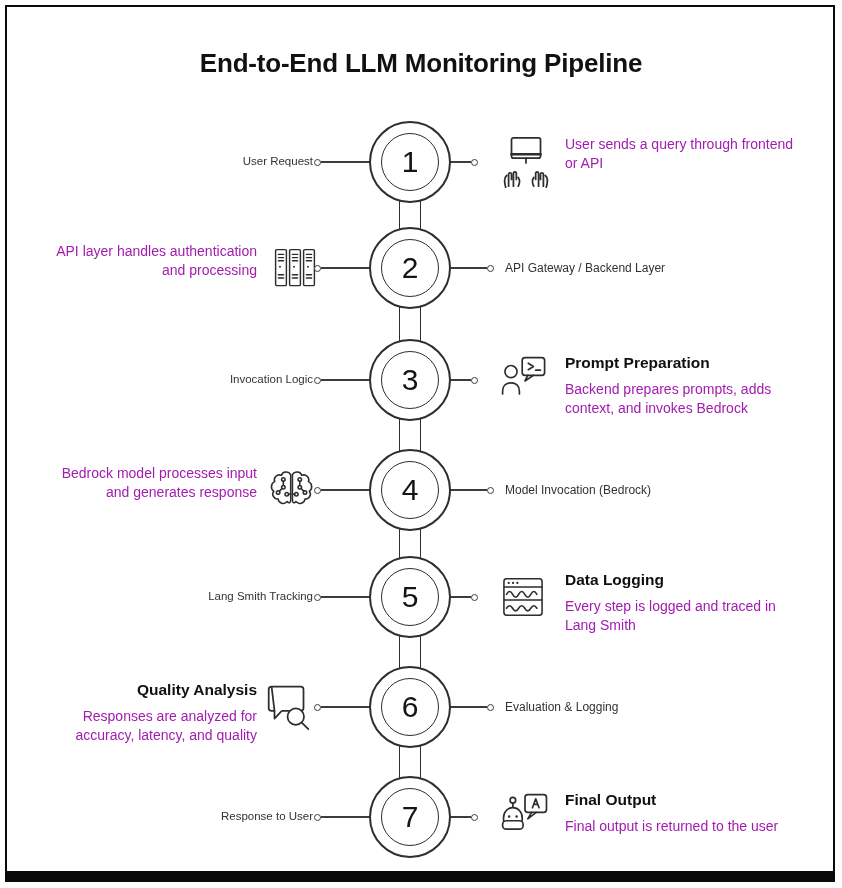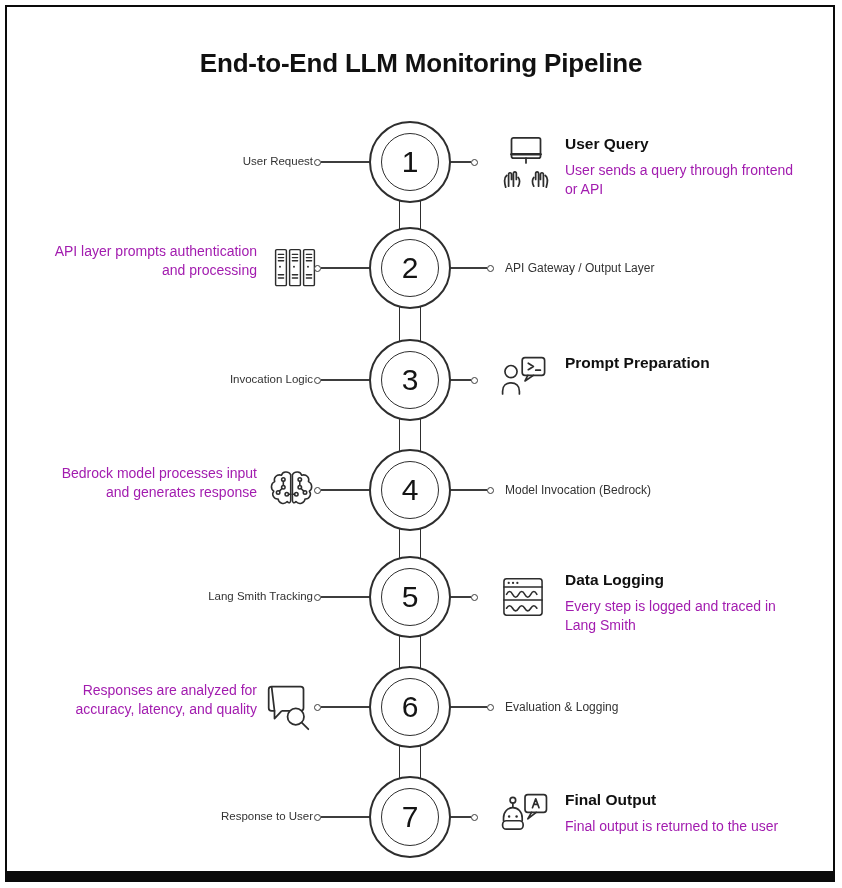--- a/index.html
+++ b/index.html
@@ -63,28 +63,27 @@
       <rect x="15" y="5" width="30" height="21" rx="2"></rect>
       <path d="M15,22 H45" stroke-width="2.6"></path>
       <path d="M30,26 V31"></path>
       <path d="M9,56 C7.5,51 7.5,46 10,44 M12,55 L12,43 C12,40.5 15,40.5 15,43 L15,48 M17,55 L17,42 C17,39.5 20,39.5 20,42 L20,48 M22,55 C23.5,52 23.5,48 22,46"></path>
       <g transform="translate(60,0) scale(-1,1)">
         <path d="M9,56 C7.5,51 7.5,46 10,44 M12,55 L12,43 C12,40.5 15,40.5 15,43 L15,48 M17,55 L17,42 C17,39.5 20,39.5 20,42 L20,48 M22,55 C23.5,52 23.5,48 22,46"></path>
       </g>
     </svg>
   </div>
   <div class="content right" style="top:135px">
-    <p class="step-title">User Query</p>
     <p class="step-desc">User sends a query through frontend or API</p>
   </div>
 </div>
 
 <div>
   <div class="content left" style="top:242px">
-    <p class="step-desc">API layer prompts authentication and processing</p>
+    <p class="step-desc">API layer handles authentication and processing</p>
   </div>
   <div class="icon left" style="top:244px">
     <svg width="48" height="48" viewBox="0 0 60 60" fill="none" stroke="#2d2d2d" stroke-width="1.8" stroke-linecap="round" stroke-linejoin="round">
       <rect x="7" y="7" width="13.5" height="45" rx="1.5"></rect>
       <rect x="24.5" y="7" width="13.5" height="45" rx="1.5"></rect>
       <rect x="42" y="7" width="13.5" height="45" rx="1.5"></rect>
       <path d="M10.5,13 H17 M10.5,17 H17 M10.5,21 H17 M10.5,38.5 H17 M10.5,42.5 H17"></path>
       <path d="M28,13 H34.5 M28,17 H34.5 M28,21 H34.5 M28,38.5 H34.5 M28,42.5 H34.5"></path>
       <path d="M45.5,13 H52 M45.5,17 H52 M45.5,21 H52 M45.5,38.5 H52 M45.5,42.5 H52"></path>
       <circle cx="12.5" cy="28.5" r="1.2" fill="#2d2d2d" stroke="none"></circle>
@@ -92,21 +91,21 @@
       <circle cx="47.5" cy="28.5" r="1.2" fill="#2d2d2d" stroke="none"></circle>
     </svg>
   </div>
   <div class="dot" style="left:314px;top:264.5px"></div>
   <div class="hline" style="left:321px;top:267px;width:50px"></div>
   <div class="circle-outer" style="top:227px">
     <div class="circle-inner">2</div>
   </div>
   <div class="hline" style="left:449px;top:267px;width:38px"></div>
   <div class="dot" style="left:487px;top:264.5px"></div>
-  <div class="side-label right" style="top:261px">API Gateway / Output Layer</div>
+  <div class="side-label right" style="top:261px">API Gateway / Backend Layer</div>
 </div>
 
 <div>
   <div class="side-label left" style="top:373px">Invocation Logic</div>
   <div class="dot" style="left:314px;top:376.5px"></div>
   <div class="hline" style="left:321px;top:379px;width:50px"></div>
   <div class="circle-outer" style="top:339px">
     <div class="circle-inner">3</div>
   </div>
   <div class="hline" style="left:449px;top:379px;width:22px"></div>
@@ -116,20 +115,21 @@
       <circle cx="15" cy="21" r="6.5"></circle>
       <path d="M6,45 L6,42 C6,36 10,33 15,33 C20,33 24,36 24,42 L24,45"></path>
       <rect x="27" y="6" width="24" height="19" rx="3"></rect>
       <path d="M33,25 L30,31 L39,25"></path>
       <path d="M33.5,12 L39,15.5 L33.5,19"></path>
       <path d="M41.5,19.5 H46.5"></path>
     </svg>
   </div>
   <div class="content right" style="top:354px">
     <p class="step-title">Prompt Preparation</p>
+    <p class="step-desc">Backend prepares prompts, adds context, and invokes Bedrock</p>
   </div>
 </div>
 
 <div>
   <div class="content left" style="top:464px">
     <p class="step-desc">Bedrock model processes input and generates response</p>
   </div>
   <div class="icon left" style="top:464px">
     <svg width="52" height="50" viewBox="0 0 60 56" fill="none" stroke="#2d2d2d" stroke-width="1.8" stroke-linecap="round" stroke-linejoin="round">
       <path d="M28.5,11.5 C26,7 19,7.5 18,12 C12,10.5 8.5,15 10,19.5 C5.5,21.5 5,28 9,30.5 C6,34 9,40 14,39.5 C14.5,44.5 21,46.5 24.5,42.5 C26.5,45 28.5,44 28.5,41 Z"></path>
@@ -184,20 +184,21 @@
     </svg>
   </div>
   <div class="content right" style="top:571px">
     <p class="step-title">Data Logging</p>
     <p class="step-desc">Every step is logged and traced in Lang Smith</p>
   </div>
 </div>
 
 <div>
   <div class="content left" style="top:681px">
+    <p class="step-title">Quality Analysis</p>
     <p class="step-desc">Responses are analyzed for accuracy, latency, and quality</p>
   </div>
   <div class="icon left" style="top:678px">
     <svg width="58" height="58" viewBox="0 0 60 60" fill="none" stroke="#2d2d2d" stroke-width="1.8" stroke-linecap="round" stroke-linejoin="round">
       <path d="M12,9 H42 C43.7,9 45,10.3 45,12 V31 C45,32.7 43.7,34 42,34 H23 M15,34 H12 C10.3,34 9,32.7 9,31 V12 C9,10.3 10.3,9 12,9 Z"></path>
       <path d="M15,34 V42 L22,34.5"></path>
       <circle cx="37" cy="40" r="8.5" fill="#ffffff"></circle>
       <path d="M43.2,46.2 L50,53"></path>
     </svg>
   </div>

